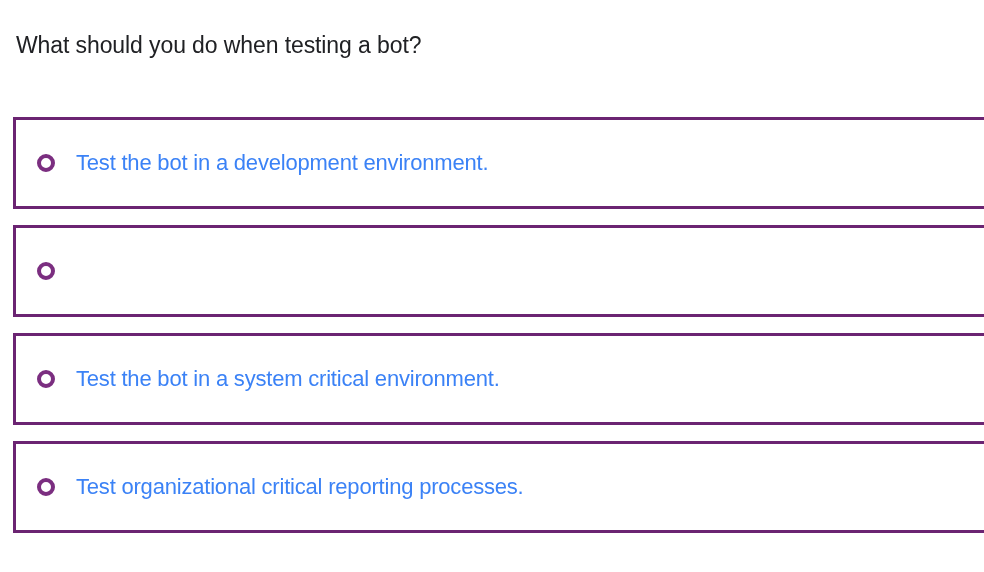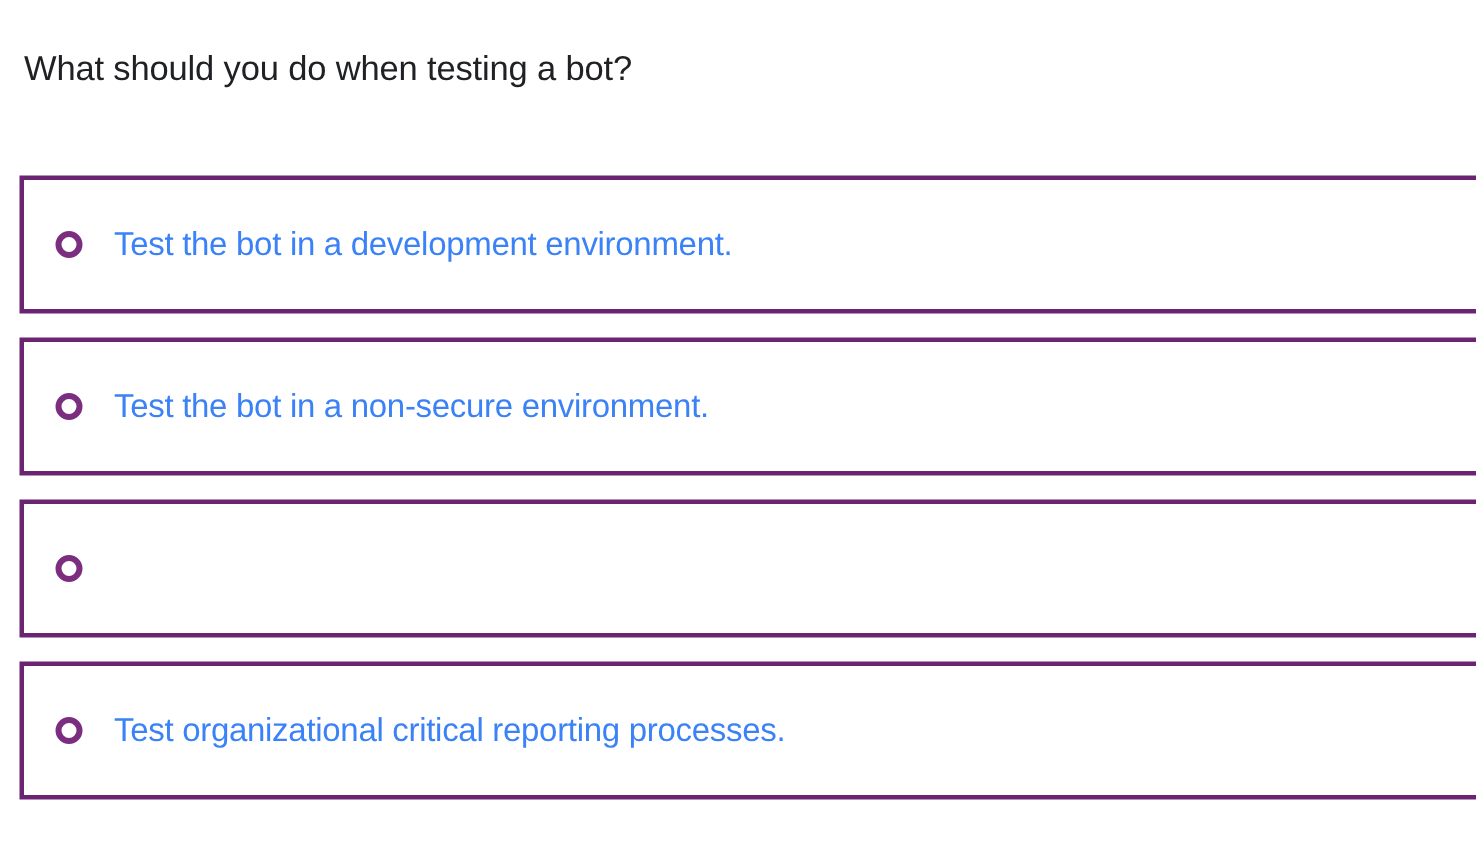--- a/index.html
+++ b/index.html
@@ -86,25 +86,25 @@
 
   <div class="options-list">
 
     <div class="option-row">
       <span class="radio-icon"></span>
       <span class="option-label">Test the bot in a development environment.</span>
     </div>
 
     <div class="option-row">
       <span class="radio-icon"></span>
-      <span class="option-label">Test the bot in a non-secure environment.</span>
     </div>
 
     <div class="option-row">
       <span class="radio-icon"></span>
+      <span class="option-label">Test the bot in a system critical environment.</span>
     </div>
 
     <div class="option-row">
       <span class="radio-icon"></span>
       <span class="option-label">Test organizational critical reporting processes.</span>
     </div>
 
   </div>
 </div>
 

